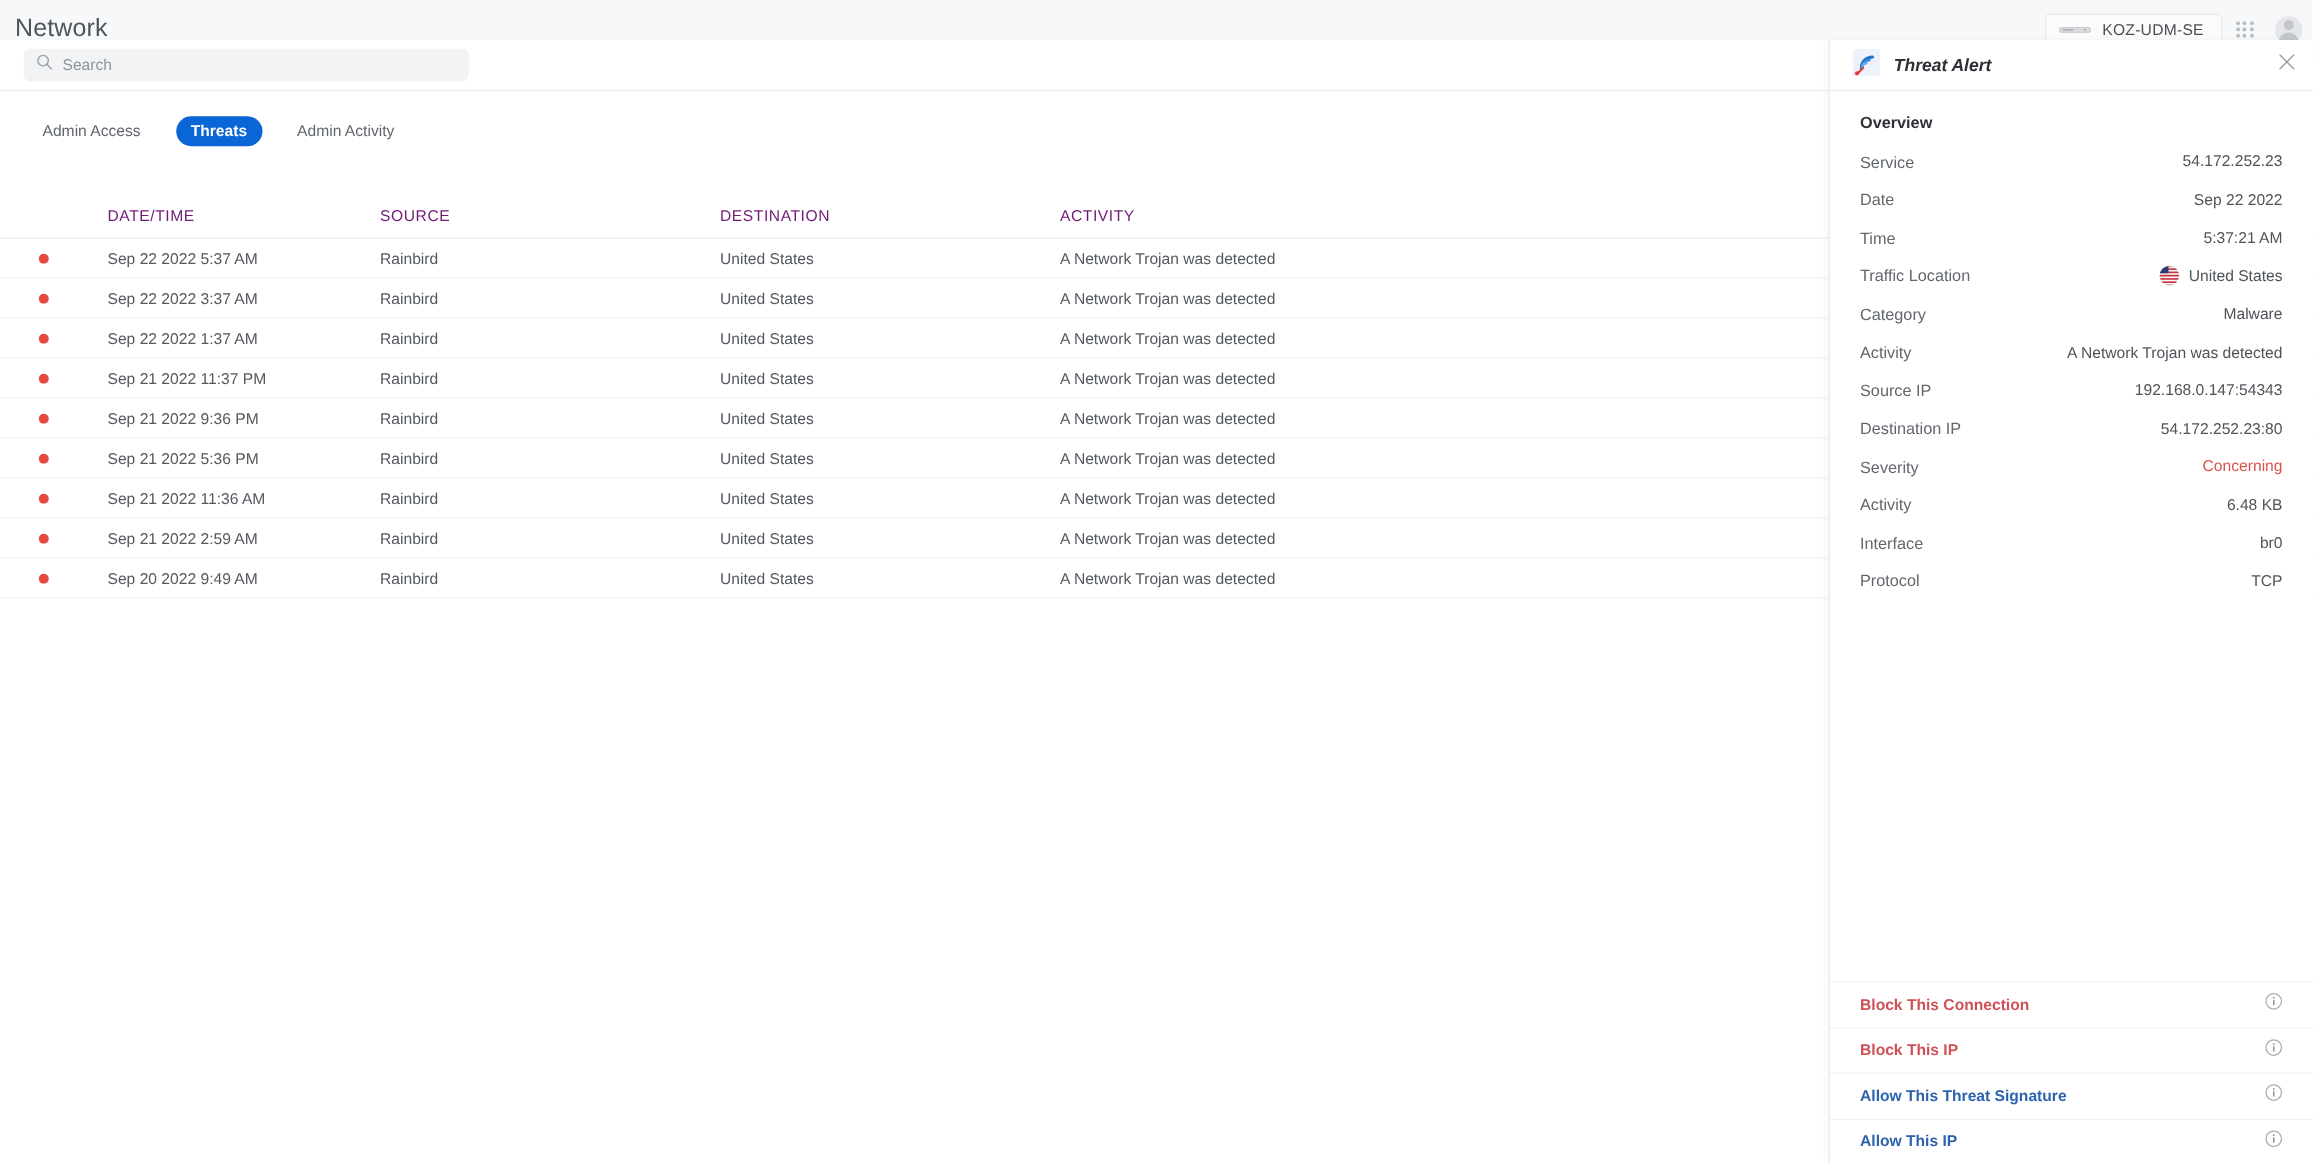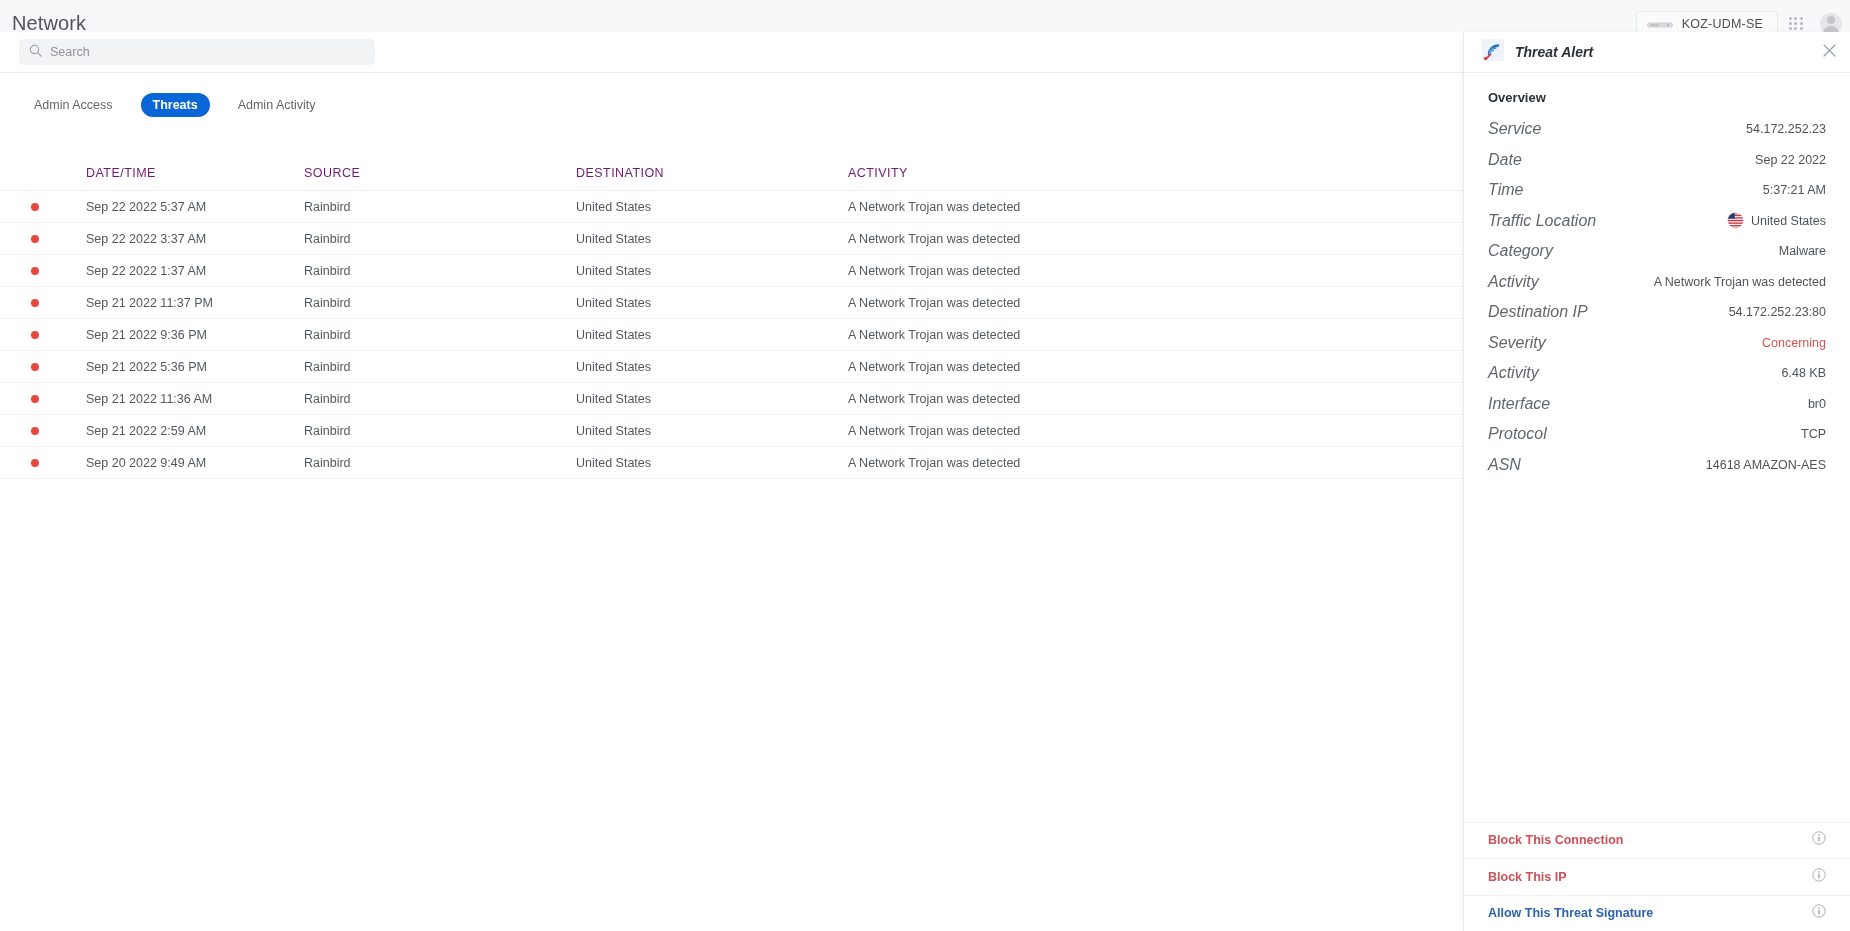--- a/index.html
+++ b/index.html
@@ -121,21 +121,21 @@
   .panel-title { font-size: 14px; font-weight: 700; color: #2d3135; font-style: italic; }
   .panel-close { margin-left: auto; cursor: pointer; display: block; }
 
   .panel-body { flex: 1 1 auto; padding: 17px 24px 0 24px; overflow: hidden; }
   .ov-title { font-size: 13px; font-weight: 700; color: #2d3135; margin-bottom: 9px; }
 
   .dl-row {
     display: flex; align-items: center; justify-content: space-between;
     min-height: 30.5px; gap: 12px;
   }
-  .dl-key { font-size: 16px; color: #62676d; white-space: nowrap; font-style: italic; }
+  .dl-key { font-size: 13px; color: #62676d; white-space: nowrap; }
   .dl-val {
     font-size: 12.5px; color: #4f5459; text-align: right;
     display: flex; align-items: center; gap: 7px; justify-content: flex-end;
   }
   .dl-val.sev { color: #d9534f; }
 
   .flag { width: 17px; height: 17px; border-radius: 50%; display: block; flex: 0 0 17px; }
 
   .panel-actions { flex: 0 0 auto; padding-bottom: 0; }
   .act-row {
@@ -369,20 +369,26 @@
               <span>Malware</span>
             </div>
           </div>
           <div class="dl-row">
             <div class="dl-key">Activity</div>
             <div class="dl-val">
               <span>A Network Trojan was detected</span>
             </div>
           </div>
           <div class="dl-row">
+            <div class="dl-key">Source IP</div>
+            <div class="dl-val">
+              <span>192.168.0.147:54343</span>
+            </div>
+          </div>
+          <div class="dl-row">
             <div class="dl-key">Destination IP</div>
             <div class="dl-val">
               <span>54.172.252.23:80</span>
             </div>
           </div>
           <div class="dl-row">
             <div class="dl-key">Severity</div>
             <div class="dl-val sev" style="color: rgb(217, 83, 79);">
               <span>Concerning</span>
             </div>
@@ -396,26 +402,20 @@
           <div class="dl-row">
             <div class="dl-key">Interface</div>
             <div class="dl-val">
               <span>br0</span>
             </div>
           </div>
           <div class="dl-row">
             <div class="dl-key">Protocol</div>
             <div class="dl-val">
               <span>TCP</span>
-            </div>
-          </div>
-          <div class="dl-row">
-            <div class="dl-key">ASN</div>
-            <div class="dl-val">
-              <span>14618 AMAZON-AES</span>
             </div>
           </div>
         </div>
     </div>
 
     <div class="panel-actions" id="actions">
         <div class="act-row">
           <span class="act-label block" style="color: rgb(207, 80, 87);">Block This Connection</span>
           <span class="info-ico"><svg width="14" height="14" viewBox="0 0 14 14">
               <circle cx="7" cy="7" r="6.2" fill="none" stroke="#a9aeb5" stroke-width="1"></circle>
@@ -432,16 +432,24 @@
             </svg></span>
         </div>
         <div class="act-row">
           <span class="act-label allow" style="color: rgb(45, 99, 173);">Allow This Threat Signature</span>
           <span class="info-ico"><svg width="14" height="14" viewBox="0 0 14 14">
               <circle cx="7" cy="7" r="6.2" fill="none" stroke="#a9aeb5" stroke-width="1"></circle>
               <circle cx="7" cy="4.1" r="0.75" fill="#8f949b"></circle>
               <rect x="6.4" y="5.8" width="1.2" height="4.6" rx="0.6" fill="#8f949b"></rect>
             </svg></span>
         </div>
+        <div class="act-row">
+          <span class="act-label allow" style="color: rgb(45, 99, 173);">Allow This IP</span>
+          <span class="info-ico"><svg width="14" height="14" viewBox="0 0 14 14">
+              <circle cx="7" cy="7" r="6.2" fill="none" stroke="#a9aeb5" stroke-width="1"></circle>
+              <circle cx="7" cy="4.1" r="0.75" fill="#8f949b"></circle>
+              <rect x="6.4" y="5.8" width="1.2" height="4.6" rx="0.6" fill="#8f949b"></rect>
+            </svg></span>
+        </div>
       </div>
   </div>
 
 </div>
 
 </body></html>

